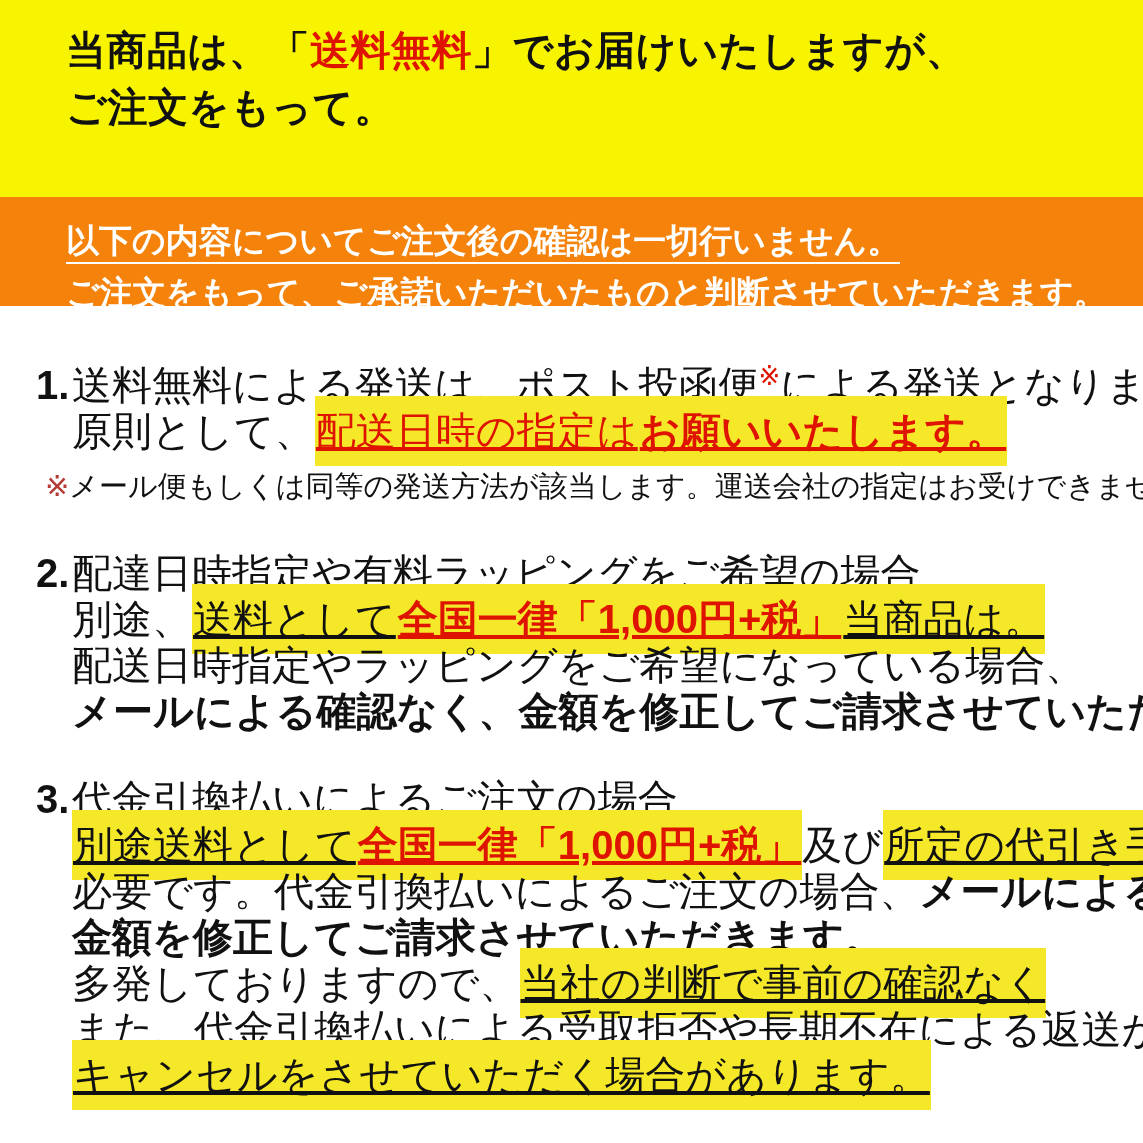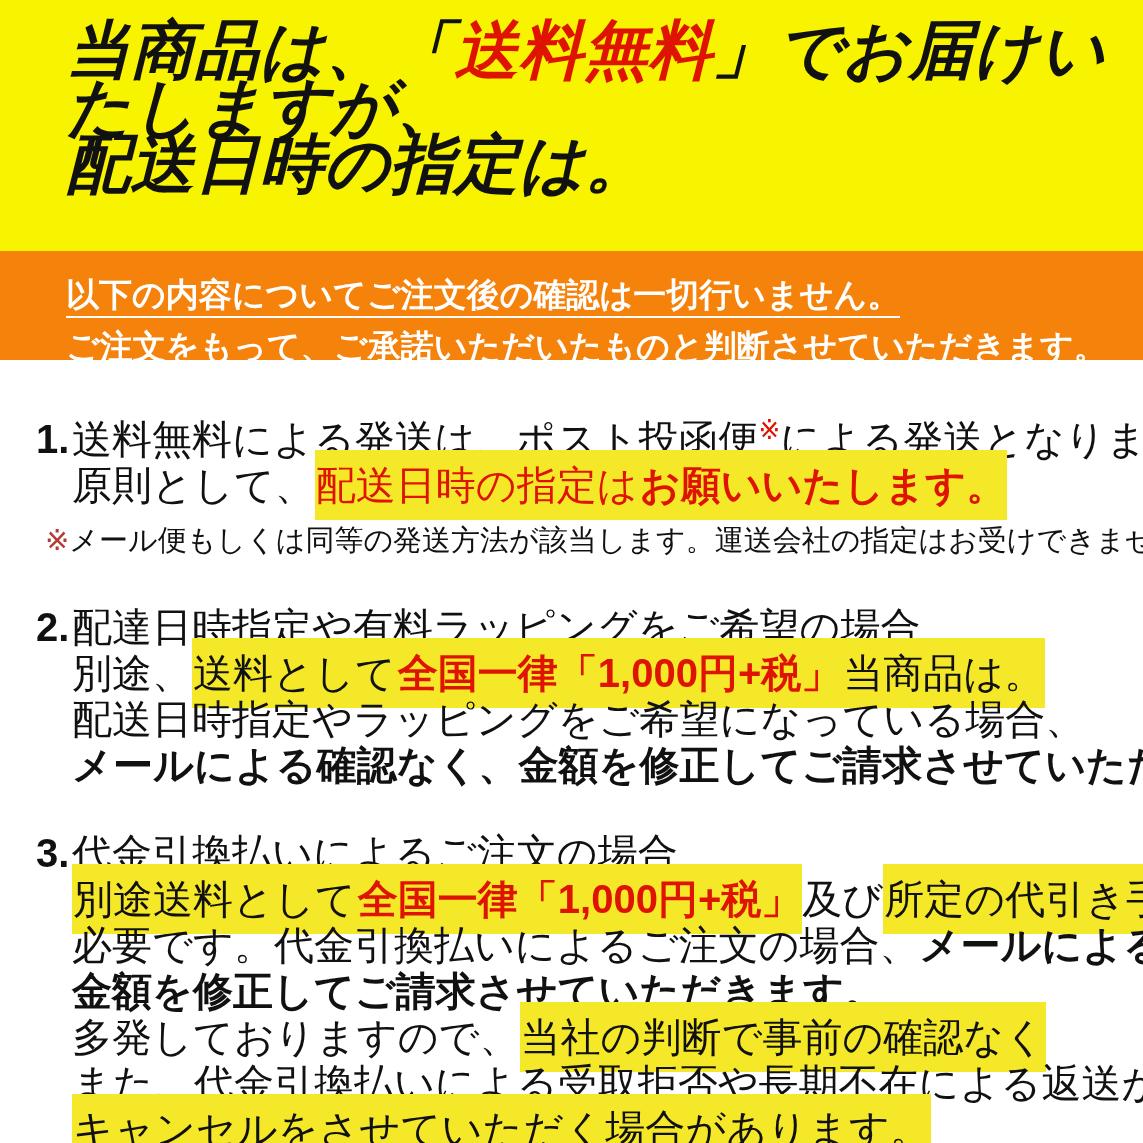--- a/index.html
+++ b/index.html
@@ -8,28 +8,27 @@
     background:#ffffff;
     overflow:hidden;
   }
   body{
     font-family:"Liberation Sans","DejaVu Sans",sans-serif;
     color:#111111;
     -webkit-font-smoothing:antialiased;
   }
   .banner-yellow{
     background:var(--yellow,#F8F400);
-    height:251px;
+    height:197px;
     box-sizing:border-box;
     padding:22px 30px 0 66px;
-    font-size:64px;
+    font-size:40px;
     font-weight:bold;
     line-height:57px;
     letter-spacing:0.5px;
-    font-style:italic;
   }
   .banner-orange{
     background:var(--orange,#F5820A);
     height:109px;
     box-sizing:border-box;
     padding:18px 24px 0 66px;
   }
   .o-line{
     font-size:33px;
     font-weight:bold;
@@ -62,30 +61,30 @@
   }
   .note-line{
     font-size:29px;
     line-height:36px;
     margin-top:14px;
     padding-left:5px;
     white-space:nowrap;
   }
   .red{color:var(--red,#DE1300);}
   .bold{font-weight:bold;}
-  .hl{background:var(--hl,#F5E829);padding:13px 1px;}
+  .hl{background:var(--hl,#F5E829);padding:13px 1px;text-decoration:underline;}
   .sup{vertical-align:super;font-size:26px;line-height:0;}
   .note-line .red{color:var(--note-red,#B43A36);}
 </style>
 </head>
 <body>
 
 <div class="banner-yellow" id="header-lines">
     <div class="h-line"><span class="">当商品は、「</span><span class="red">送料無料</span><span class="">」でお届けいたしますが、</span></div>
-    <div class="h-line"><span class="">配送日時の指定は。</span></div>
+    <div class="h-line"><span class="">ご注文をもって。</span></div>
   </div>
 
 <div class="banner-orange" id="notice-lines">
     <div class="o-line"><span>以下の内容についてご注文後の確認は一切行いません。</span></div>
     <div class="o-line"><span>ご注文をもって、ご承諾いただいたものと判断させていただきます。</span></div>
   </div>
 
 <div class="content" id="sections">
     <div class="sec" id="sec-0">
       <div class="sec-line"><span class="sec-num">1.</span><span class="">送料無料による発送は、ポスト投函便</span><span class="red sup">※</span><span class="">による発送となりますので、</span></div>

